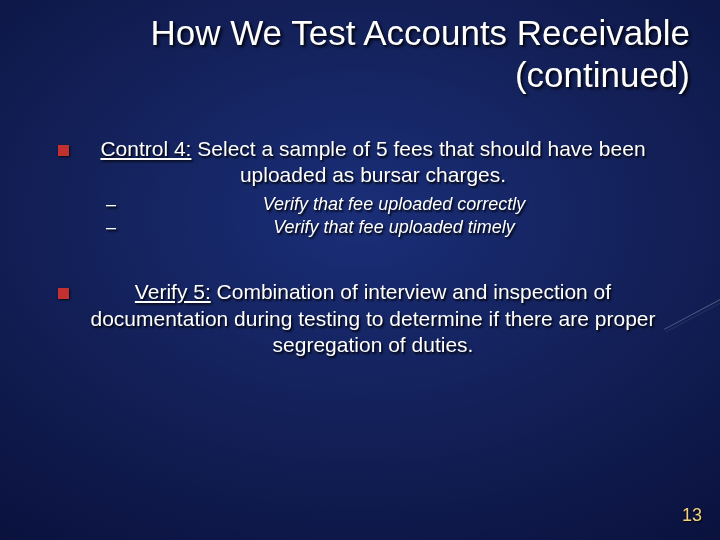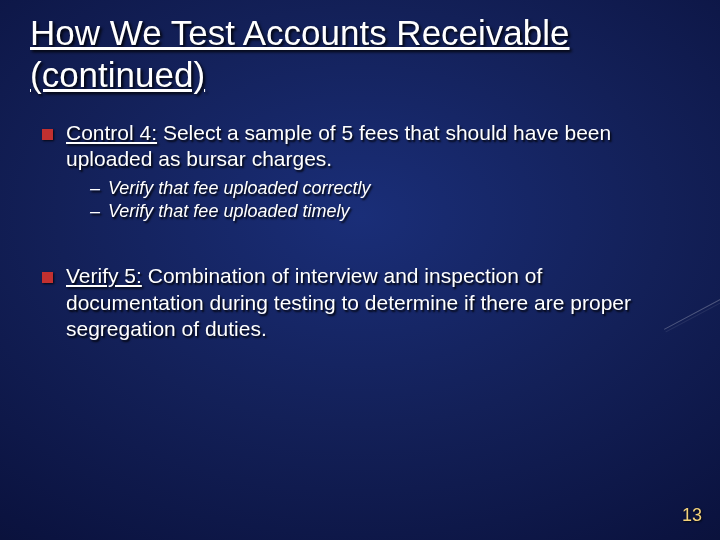--- a/index.html
+++ b/index.html
@@ -17,33 +17,33 @@
     background: radial-gradient(ellipse 120% 110% at 50% 40%, #1a2e78 0%, #132058 35%, #0b1340 65%, #05081f 100%);
     box-sizing: border-box;
   }
   .title {
     position: relative;
     margin: 0;
     padding: 12px 30px 0 30px;
     color: #ffffff;
     font-size: 35px;
     font-weight: normal;
-    text-align: left;
+    text-align: right;
     line-height: 1.2;
     text-shadow: 2px 2px 3px rgba(0,0,0,0.9);
-    text-decoration: underline;
   }
   .body {
     padding: 24px 40px 0 40px;
     color: #ffffff;
   }
   .lvl1 {
     list-style: none;
-    margin: 0;
+    margin: 16px;
     padding: 0;
+    text-align: center;
   }
   .lvl1 > li {
     position: relative;
     padding-left: 26px;
     margin-bottom: 6px;
     font-size: 21px;
     line-height: 1.25;
     text-shadow: 1.5px 1.5px 2px rgba(0,0,0,0.9);
   }
   .lvl1 > li::before {

